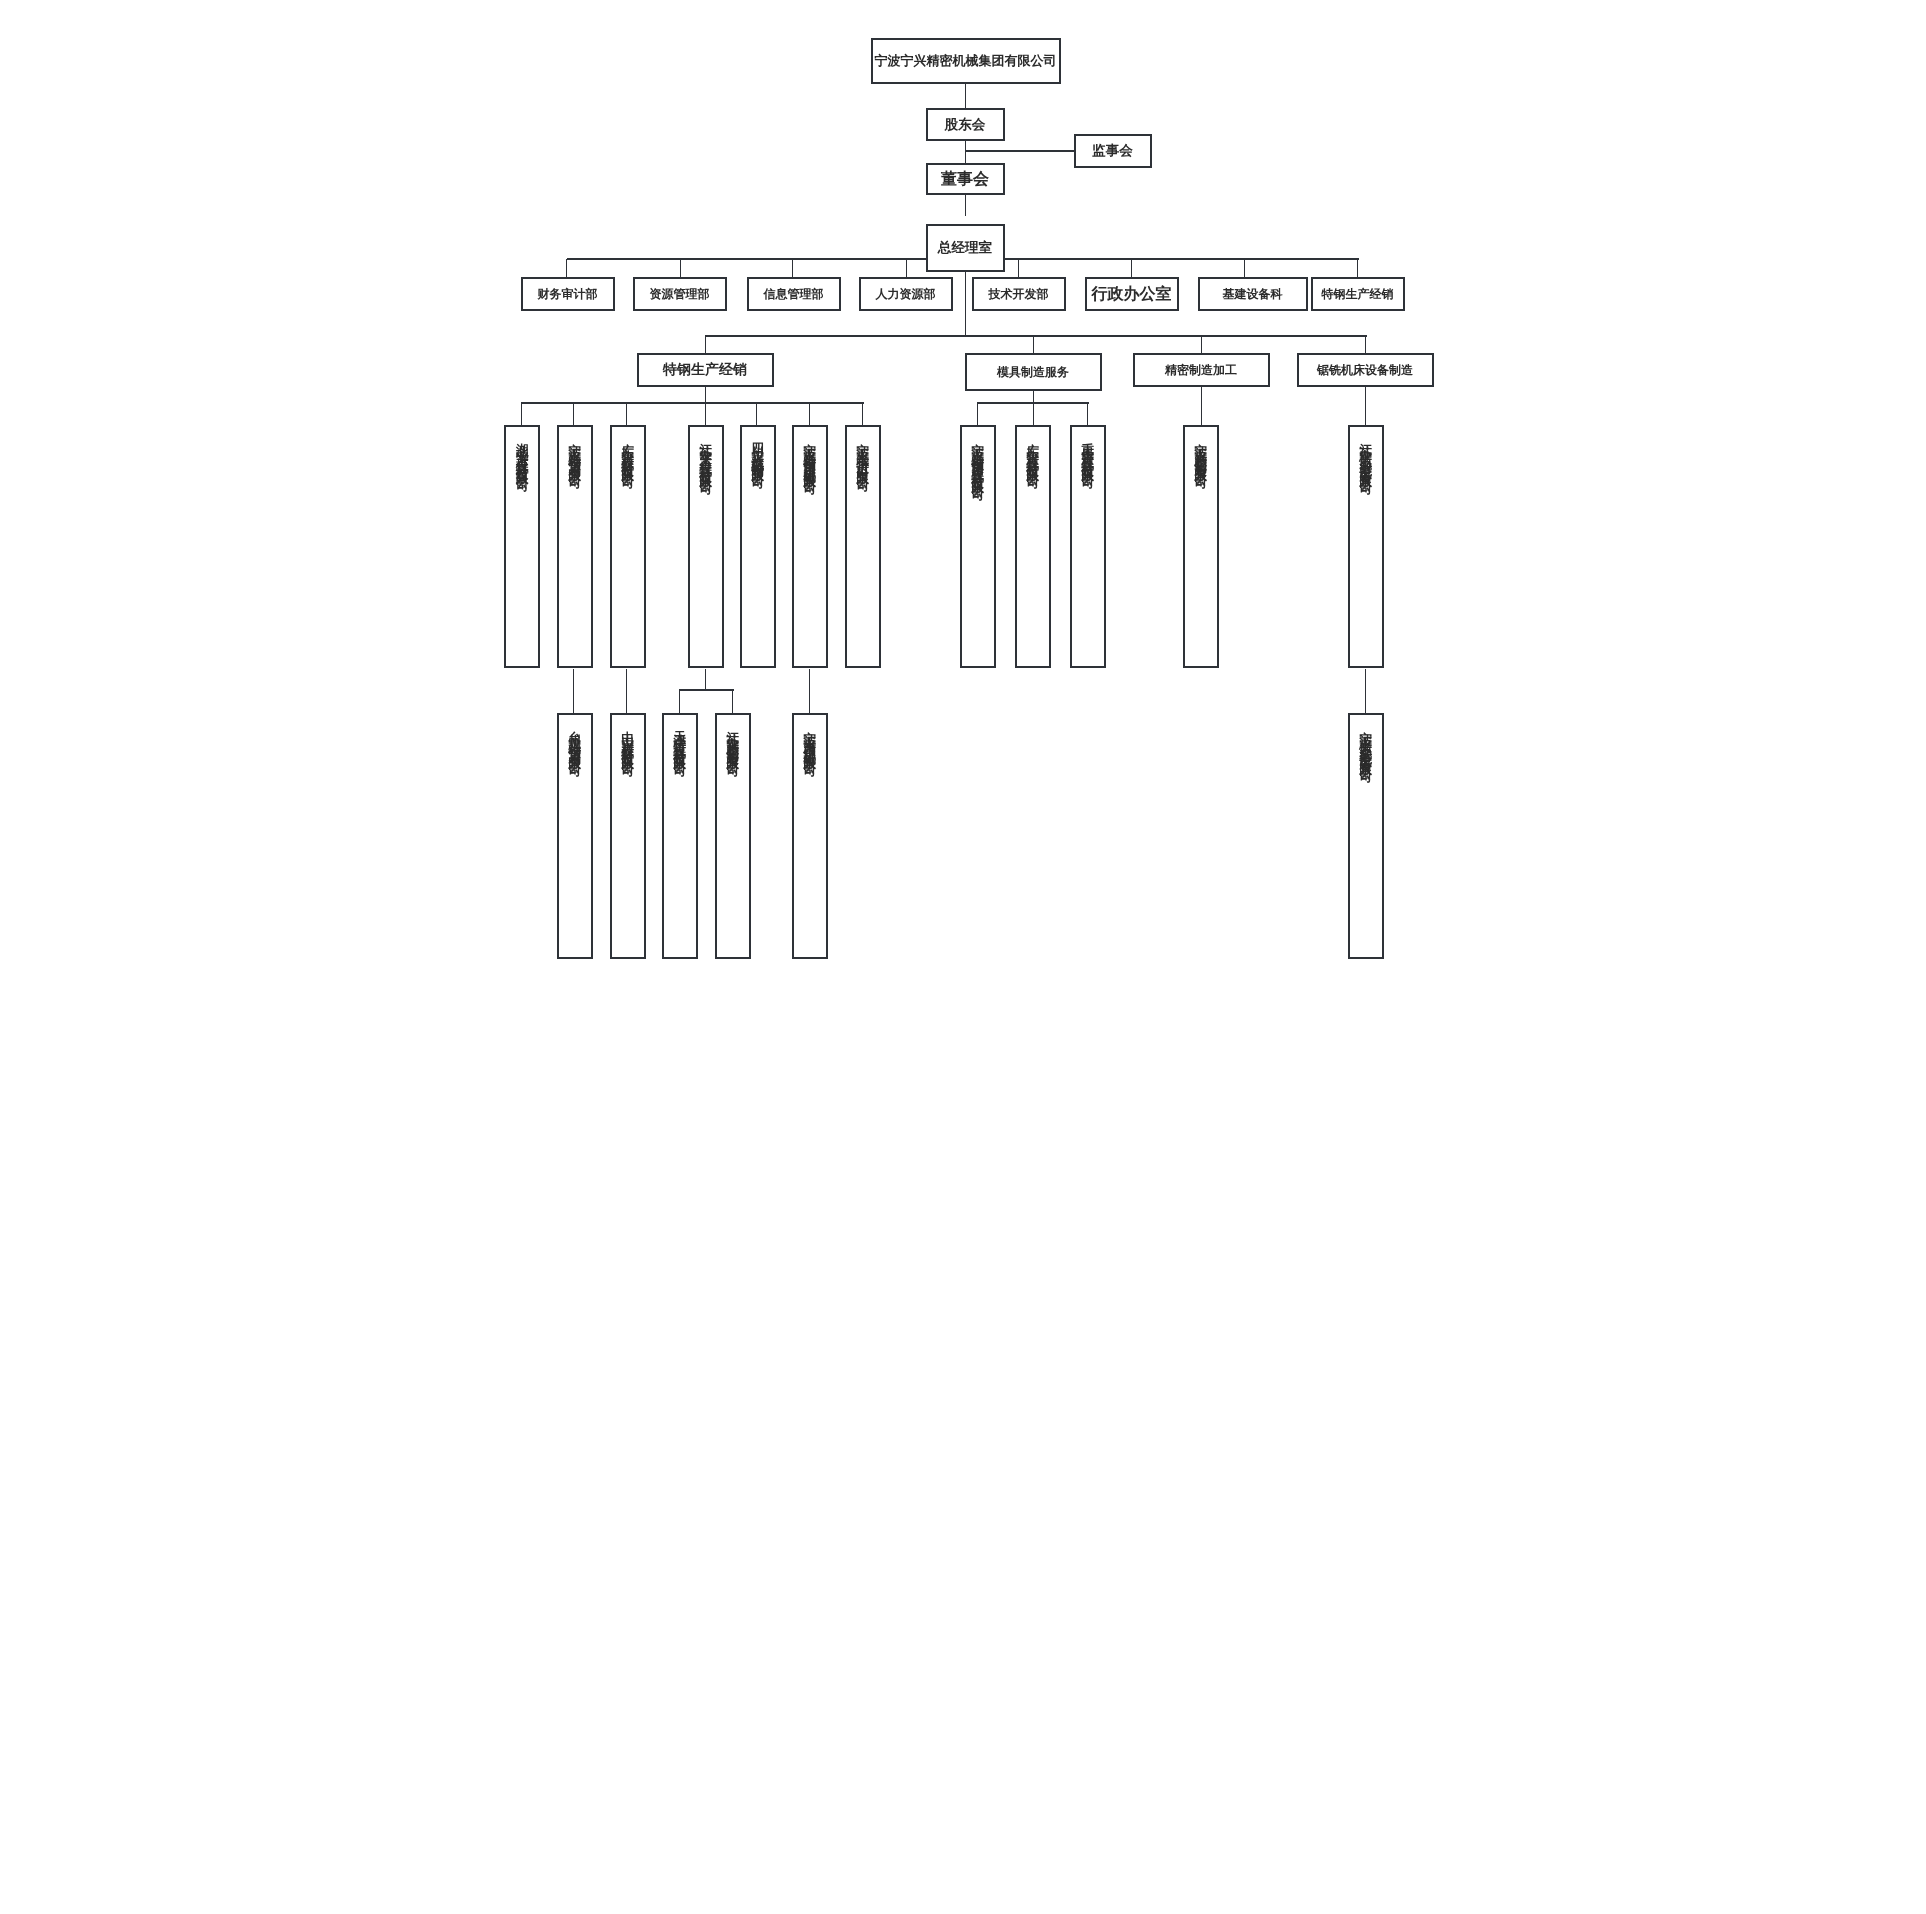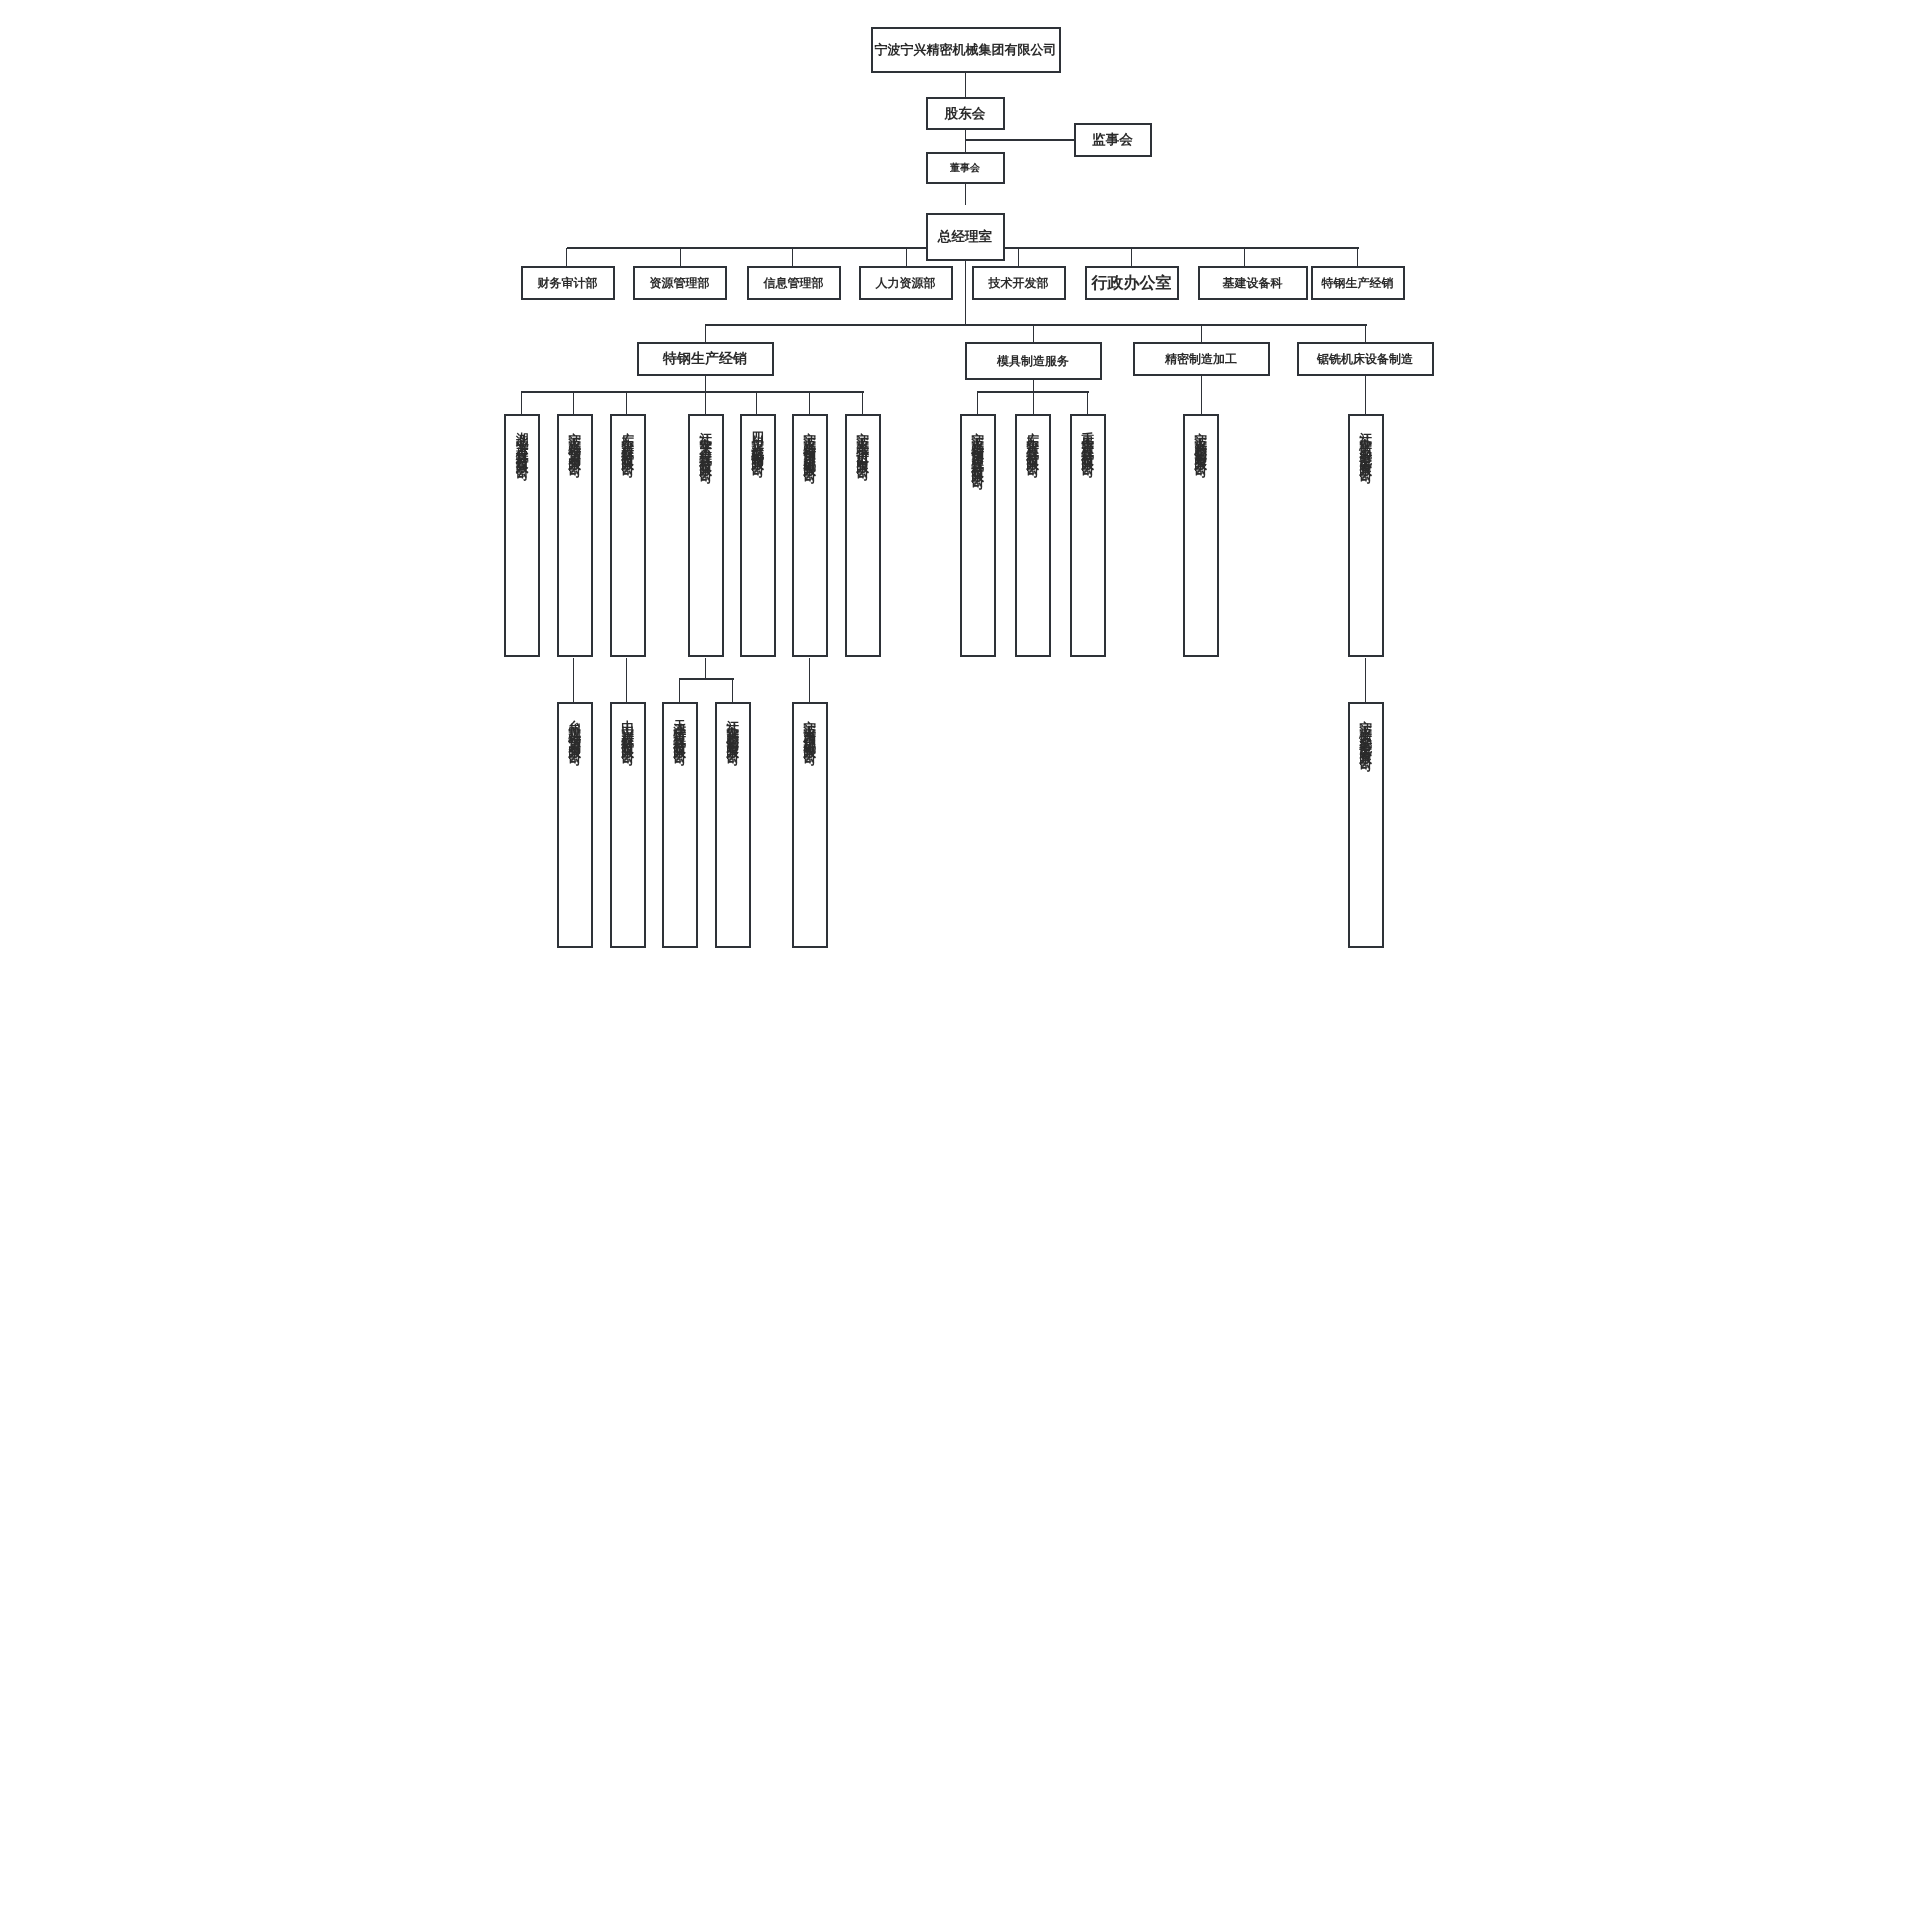--- a/index.html
+++ b/index.html
@@ -1,18 +1,18 @@
 <!DOCTYPE html>
 <html style="font-size:9.5px"><head>
 <meta charset="utf-8">
 <title>Organization Chart</title>
 <style>
   html,body{margin:0;padding:0;background:#ffffff;}
   body{font-family:"DejaVu Sans","Liberation Sans",sans-serif;color:#2b2b2b;}
-  .canvas{position:relative;width:963px;height:958px;margin:5px auto;background:#ffffff;overflow:hidden;}
+  .canvas{position:relative;width:963px;height:958px;margin:16px auto;background:#ffffff;overflow:hidden;}
   .box,.vbox{position:absolute;box-sizing:border-box;background:#ffffff;border:2.4px solid #2e3238;font-weight:bold;color:#2b2b2b;}
   .box{display:flex;align-items:center;justify-content:center;text-align:center;white-space:nowrap;}
   .vbox{display:flex;justify-content:center;align-items:flex-start;padding-top:6px;font-size:12.5px;}
   .vbox span{writing-mode:vertical-rl;text-orientation:upright;letter-spacing:3px;line-height:1;}
   .vl,.hl{position:absolute;background:#2e3238;}
   .vl{width:1.8px;}
   .hl{height:1.8px;}
   .bus{height:2.4px;}
 </style>
 </head>
@@ -72,21 +72,21 @@
 
   <div class="box" style="left:389px;top:22px;width:190px;height:46px;font-size:13px">
     <span>宁波宁兴精密机械集团有限公司</span>
   </div>
   <div class="box" style="left:444px;top:92px;width:79px;height:33px;font-size:13.6px">
     <span>股东会</span>
   </div>
   <div class="box" style="left:592px;top:118px;width:78px;height:34px;font-size:13.6px">
     <span>监事会</span>
   </div>
-  <div class="box" style="left:444px;top:147px;width:79px;height:32px;font-size:10px">
+  <div class="box" style="left:444px;top:147px;width:79px;height:32px;font-size:16px">
     <span>董事会</span>
   </div>
   <div class="box" style="left:444px;top:208px;width:79px;height:48px;font-size:13.6px">
     <span>总经理室</span>
   </div>
 
   <div class="box" style="left:39px;top:261px;width:94px;height:34px;font-size:12px">
     <span>财务审计部</span>
   </div>
   <div class="box" style="left:151px;top:261px;width:94px;height:34px;font-size:12px">

